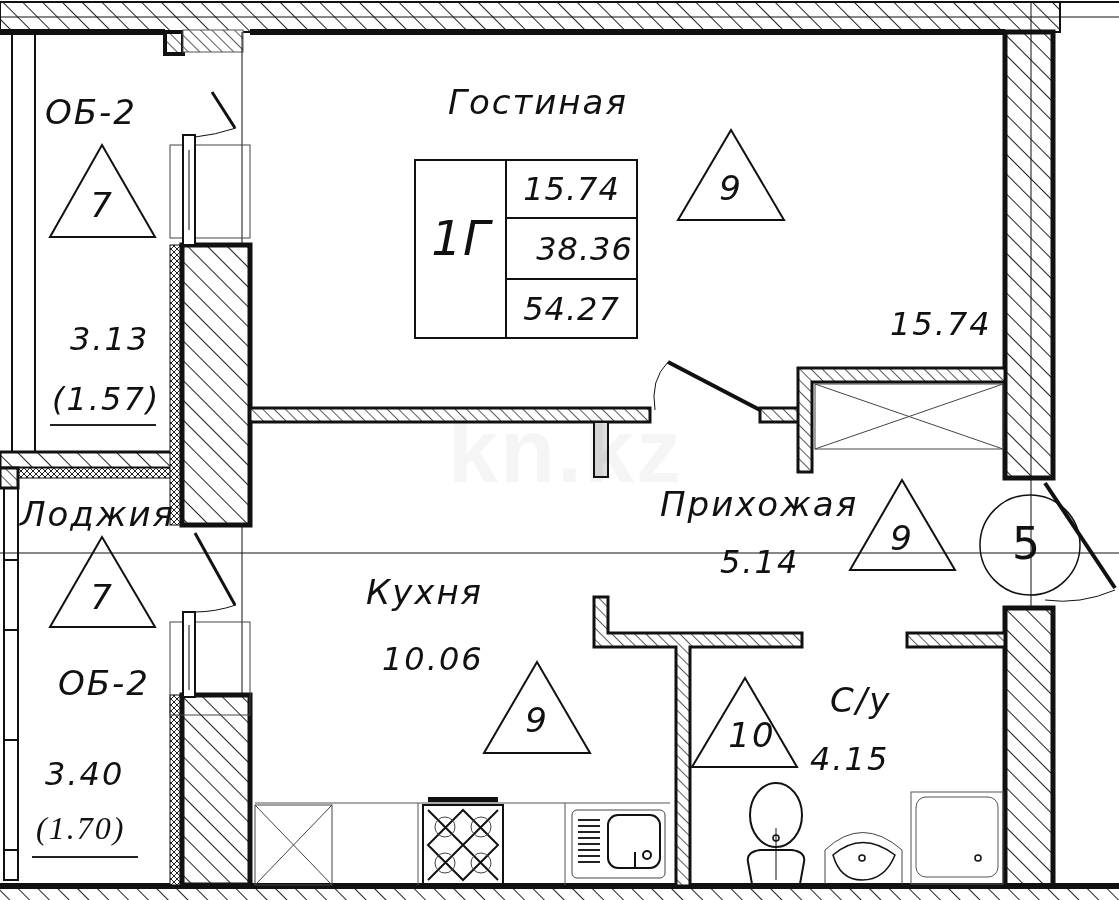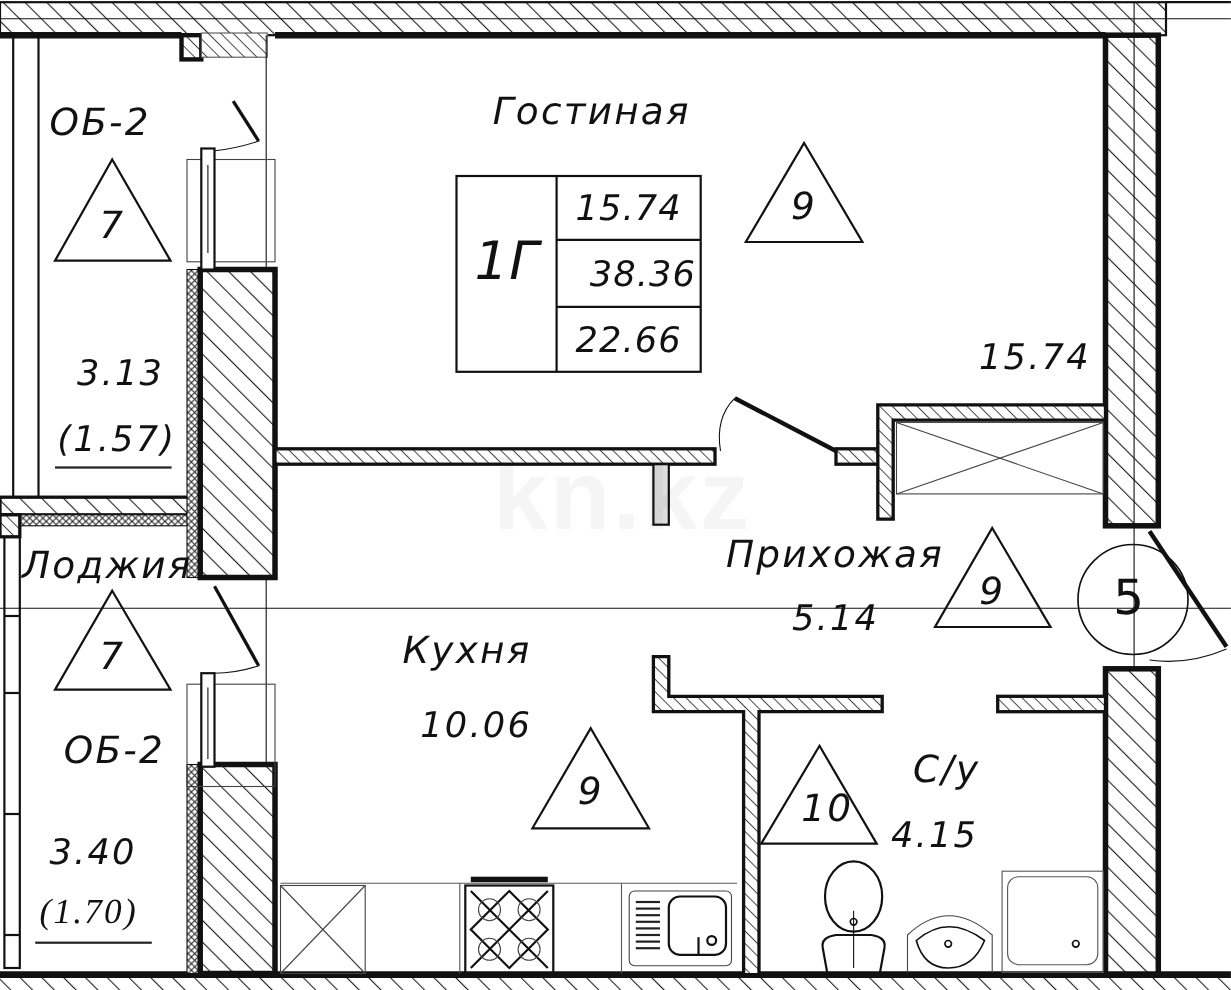--- a/index.html
+++ b/index.html
@@ -189,21 +189,21 @@
     <polygon points="537,662 590,753 484,753"></polygon>
     <polygon points="745,678 797,767 692,767"></polygon>
   </g>
 </svg>
 
 <div class="watermark" style="left:448px; top:400px;">kn.kz</div>
 
 <div class="spec-cell" style="left:418px; top:210px; width:86px; font-size:48px;">1Г</div>
 <div class="spec-cell" style="left:506px; top:170px; width:131px;">15.74</div>
 <div class="spec-cell" style="left:506px; top:230px; width:157px;font-style:italic;">38.36</div>
-<div class="spec-cell" style="left:506px; top:290px; width:131px;">22.66</div>
+<div class="spec-cell" style="left:506px; top:290px; width:131px;">54.27</div>
 
 <div class="lbl room-name" style="left:448px; top:82px;text-align:right;">Гостиная</div>
 <div class="lbl tri-num" style="left:701px; top:168px;">9</div>
 <div class="lbl area" style="left:890px; top:305px;">15.74</div>
 
 <div class="lbl room-name" style="left:45px; top:92px;">ОБ-2</div>
 <div class="lbl tri-num" style="left:72px; top:185px;">7</div>
 <div class="lbl area" style="left:70px; top:320px;">3.13</div>
 <div class="lbl area" style="left:52px; top:380px;">(1.57)</div>
 <div class="underline" style="left:50px; top:424px; width:106px;"></div>

